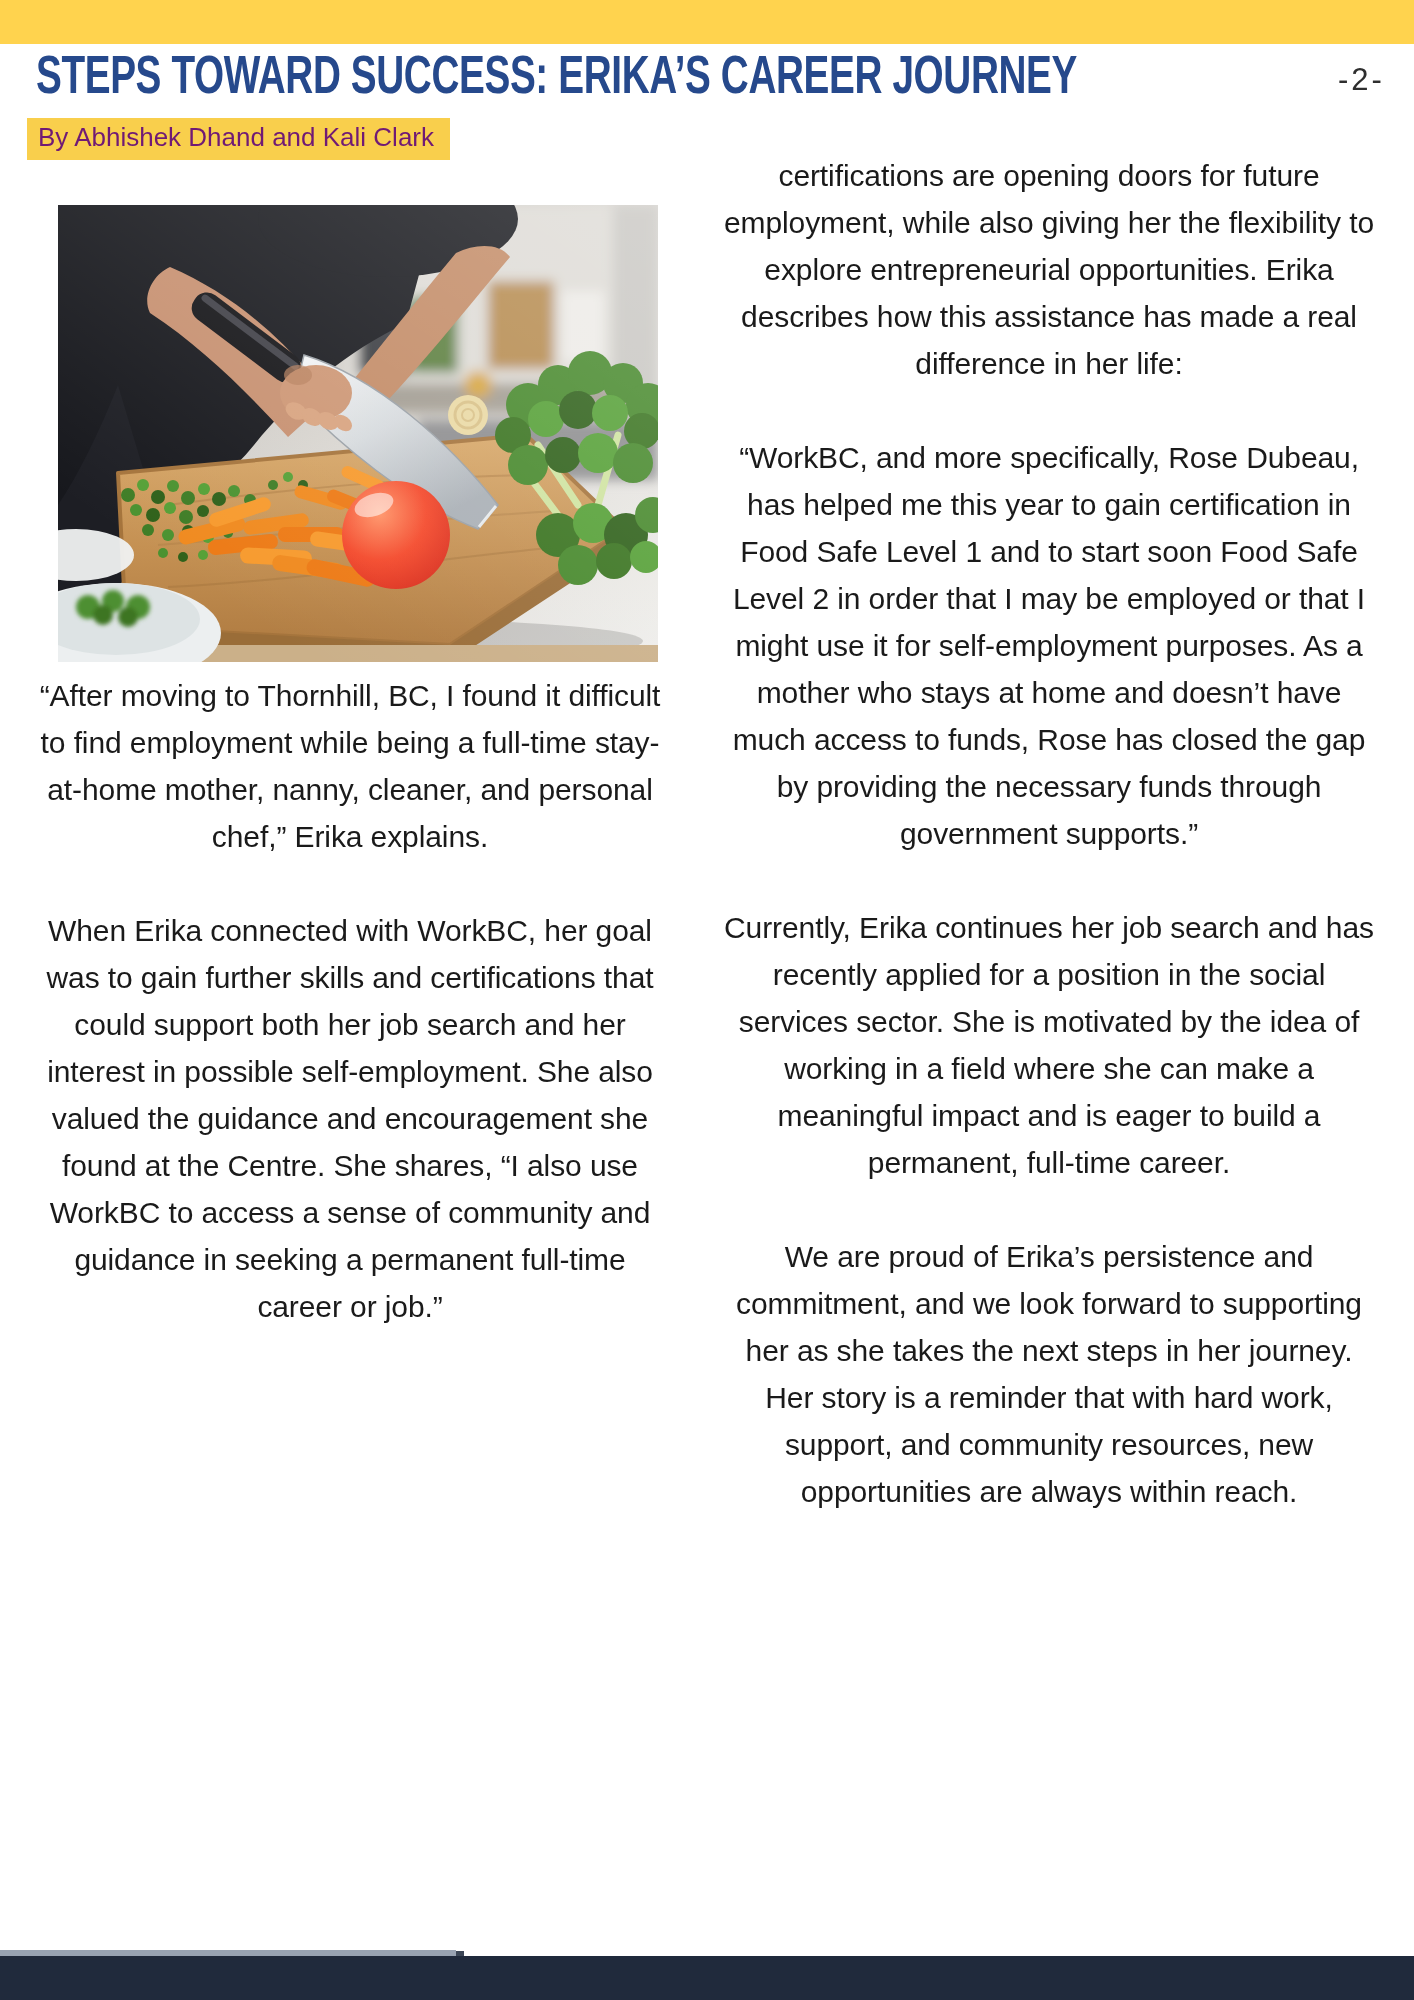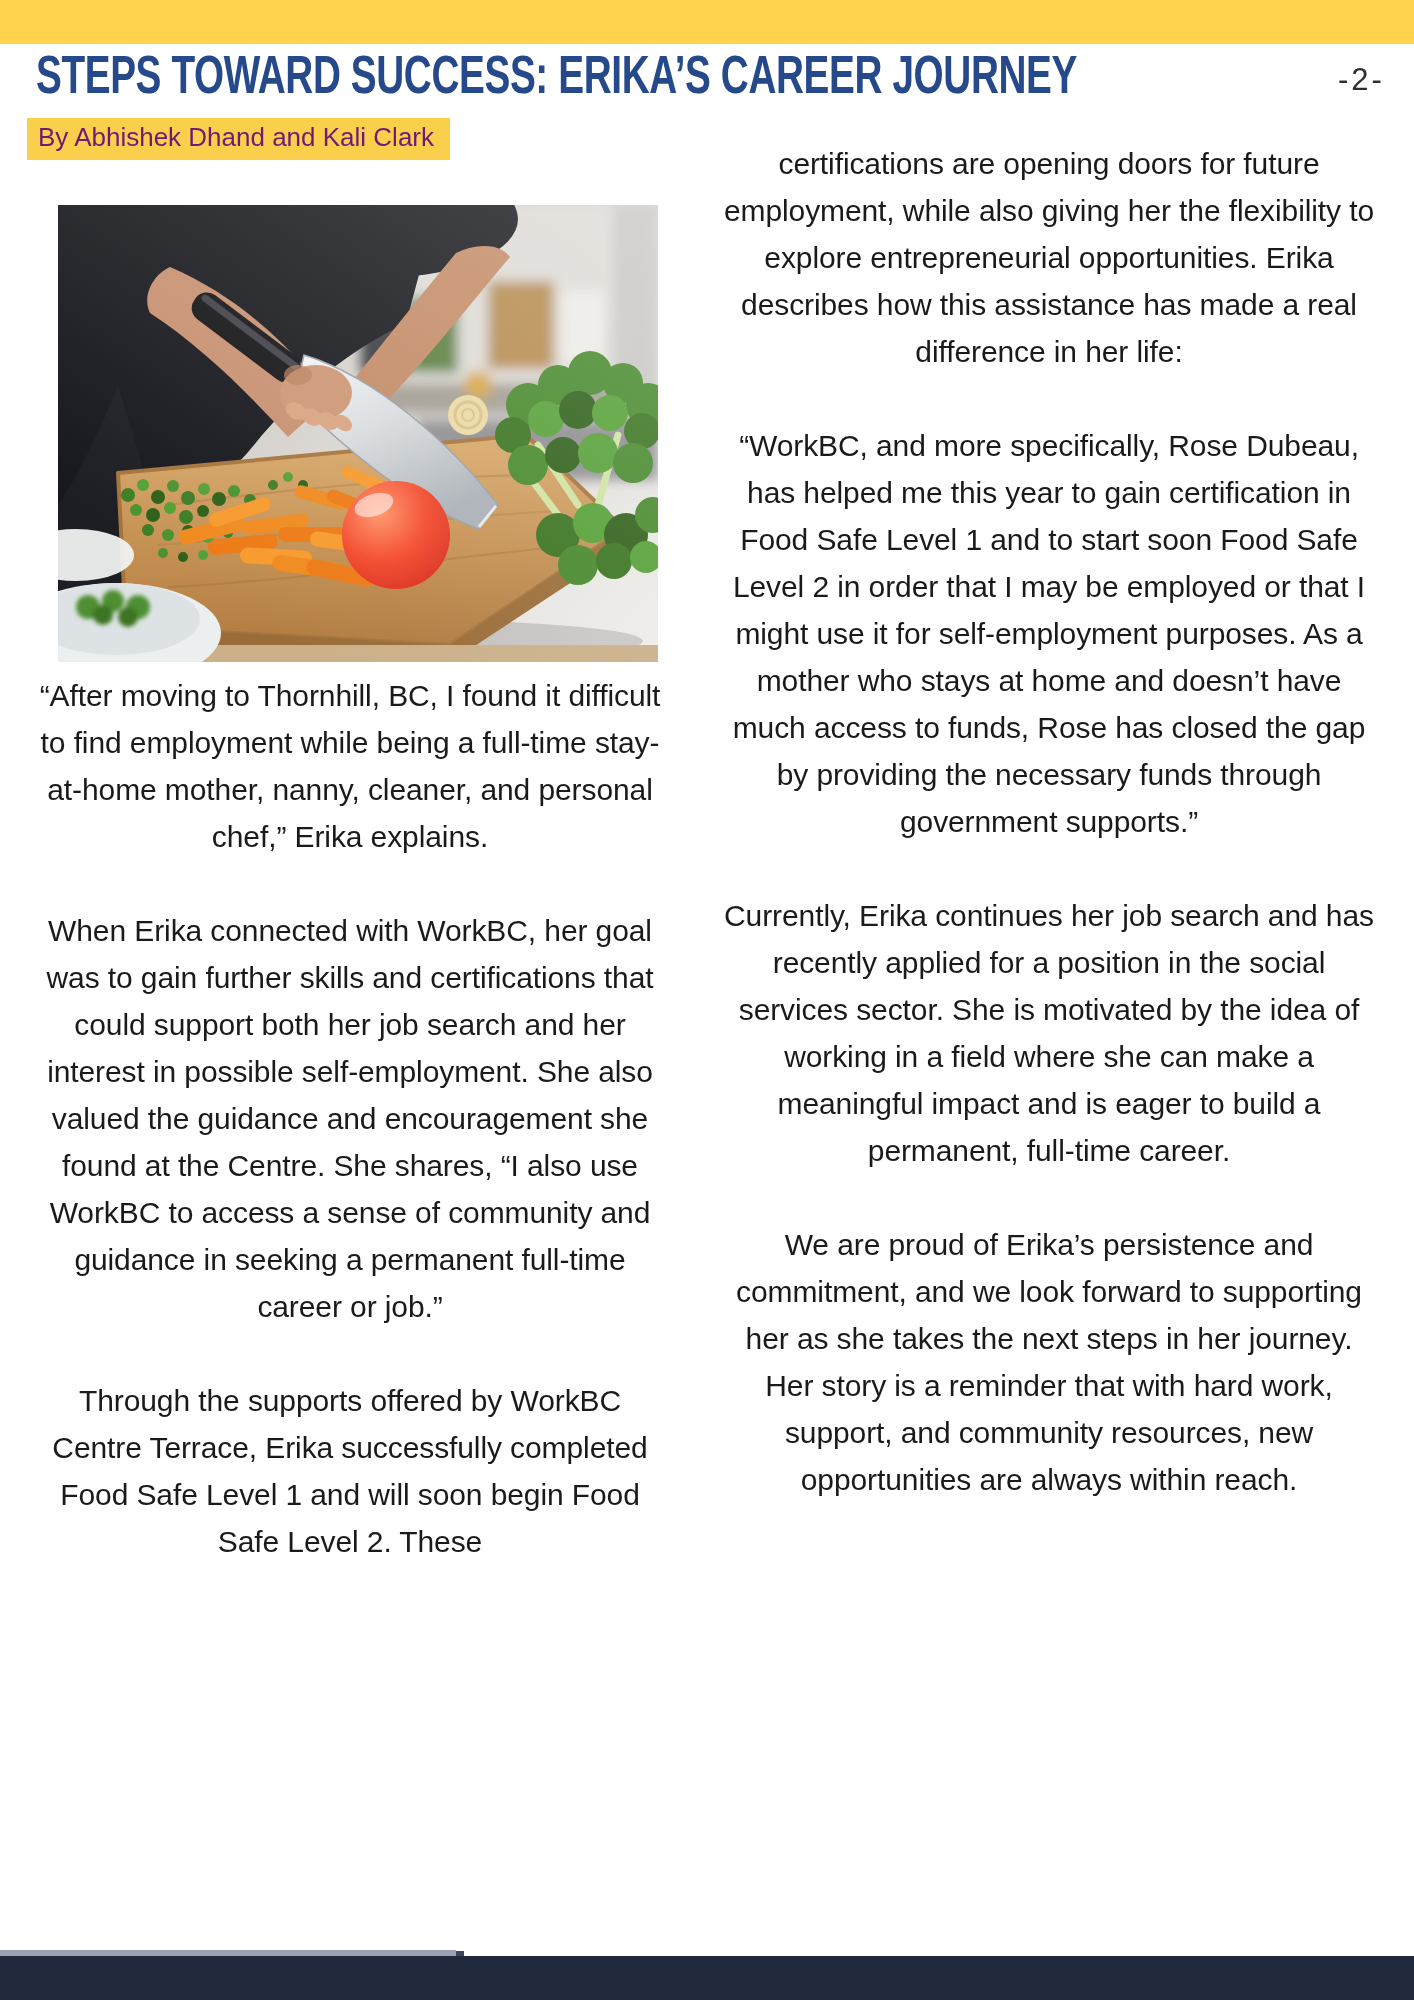--- a/index.html
+++ b/index.html
@@ -54,21 +54,21 @@
   .photo-frame svg{display:block;}
   .column{
     position:absolute;
     color:var(--body-text);
     font-size:30px;line-height:47px;
     letter-spacing:-0.1px;
   }
   .column p{margin:0 0 47px 0;}
   .column p:last-child{margin-bottom:0;}
   .col-left{left:38px;top:672px;width:624px;}
-  .col-right{left:718px;top:140px;width:662px;}
+  .col-right{left:718px;top:152px;width:662px;}
   .footer-strip{
     position:absolute;left:0;top:1950px;
     width:456px;height:6px;
     background:var(--footer-strip-gray);
   }
   .footer-nub{
     position:absolute;left:456px;top:1951px;
     width:8px;height:5px;background:#3c4656;
   }
   .footer-bar{
@@ -257,21 +257,20 @@
         <circle cx="70" cy="412" r="10" fill="#3c7524"></circle>
       </g>
 
       <rect width="600" height="457" fill="url(#lightG)" opacity="0.25"></rect>
     </svg>
   </figure>
 
   <div class="column col-left">
     <p>“After moving to Thornhill, BC, I found it difficult to find employment while being a full-time stay-at-home mother, nanny, cleaner, and personal chef,” Erika explains.</p>
     <p>When Erika connected with WorkBC, her goal was to gain further skills and certifications that could support both her job search and her interest in possible self-employment. She also valued the guidance and encouragement she found at the Centre. She shares, “I also use WorkBC to access a sense of community and guidance in seeking a permanent full-time career or job.”</p>
-    <p>Through the supports offered by WorkBC Centre Terrace, Erika successfully completed Food Safe Level 1 and will soon begin Food Safe Level 2. These</p>
   </div>
 
   <div class="column col-right">
     <p>certifications are opening doors for future employment, while also giving her the flexibility to explore entrepreneurial opportunities. Erika describes how this assistance has made a real difference in her life:</p>
     <p>“WorkBC, and more specifically, Rose Dubeau, has helped me this year to gain certification in Food Safe Level 1 and to start soon Food Safe Level 2 in order that I may be employed or that I might use it for self-employment purposes. As a mother who stays at home and doesn’t have much access to funds, Rose has closed the gap by providing the necessary funds through government supports.”</p>
     <p>Currently, Erika continues her job search and has recently applied for a position in the social services sector. She is motivated by the idea of working in a field where she can make a meaningful impact and is eager to build a permanent, full-time career.</p>
     <p>We are proud of Erika’s persistence and commitment, and we look forward to supporting her as she takes the next steps in her journey. Her story is a reminder that with hard work, support, and community resources, new opportunities are always within reach.</p>
   </div>
 
   <div class="footer-strip"></div>

